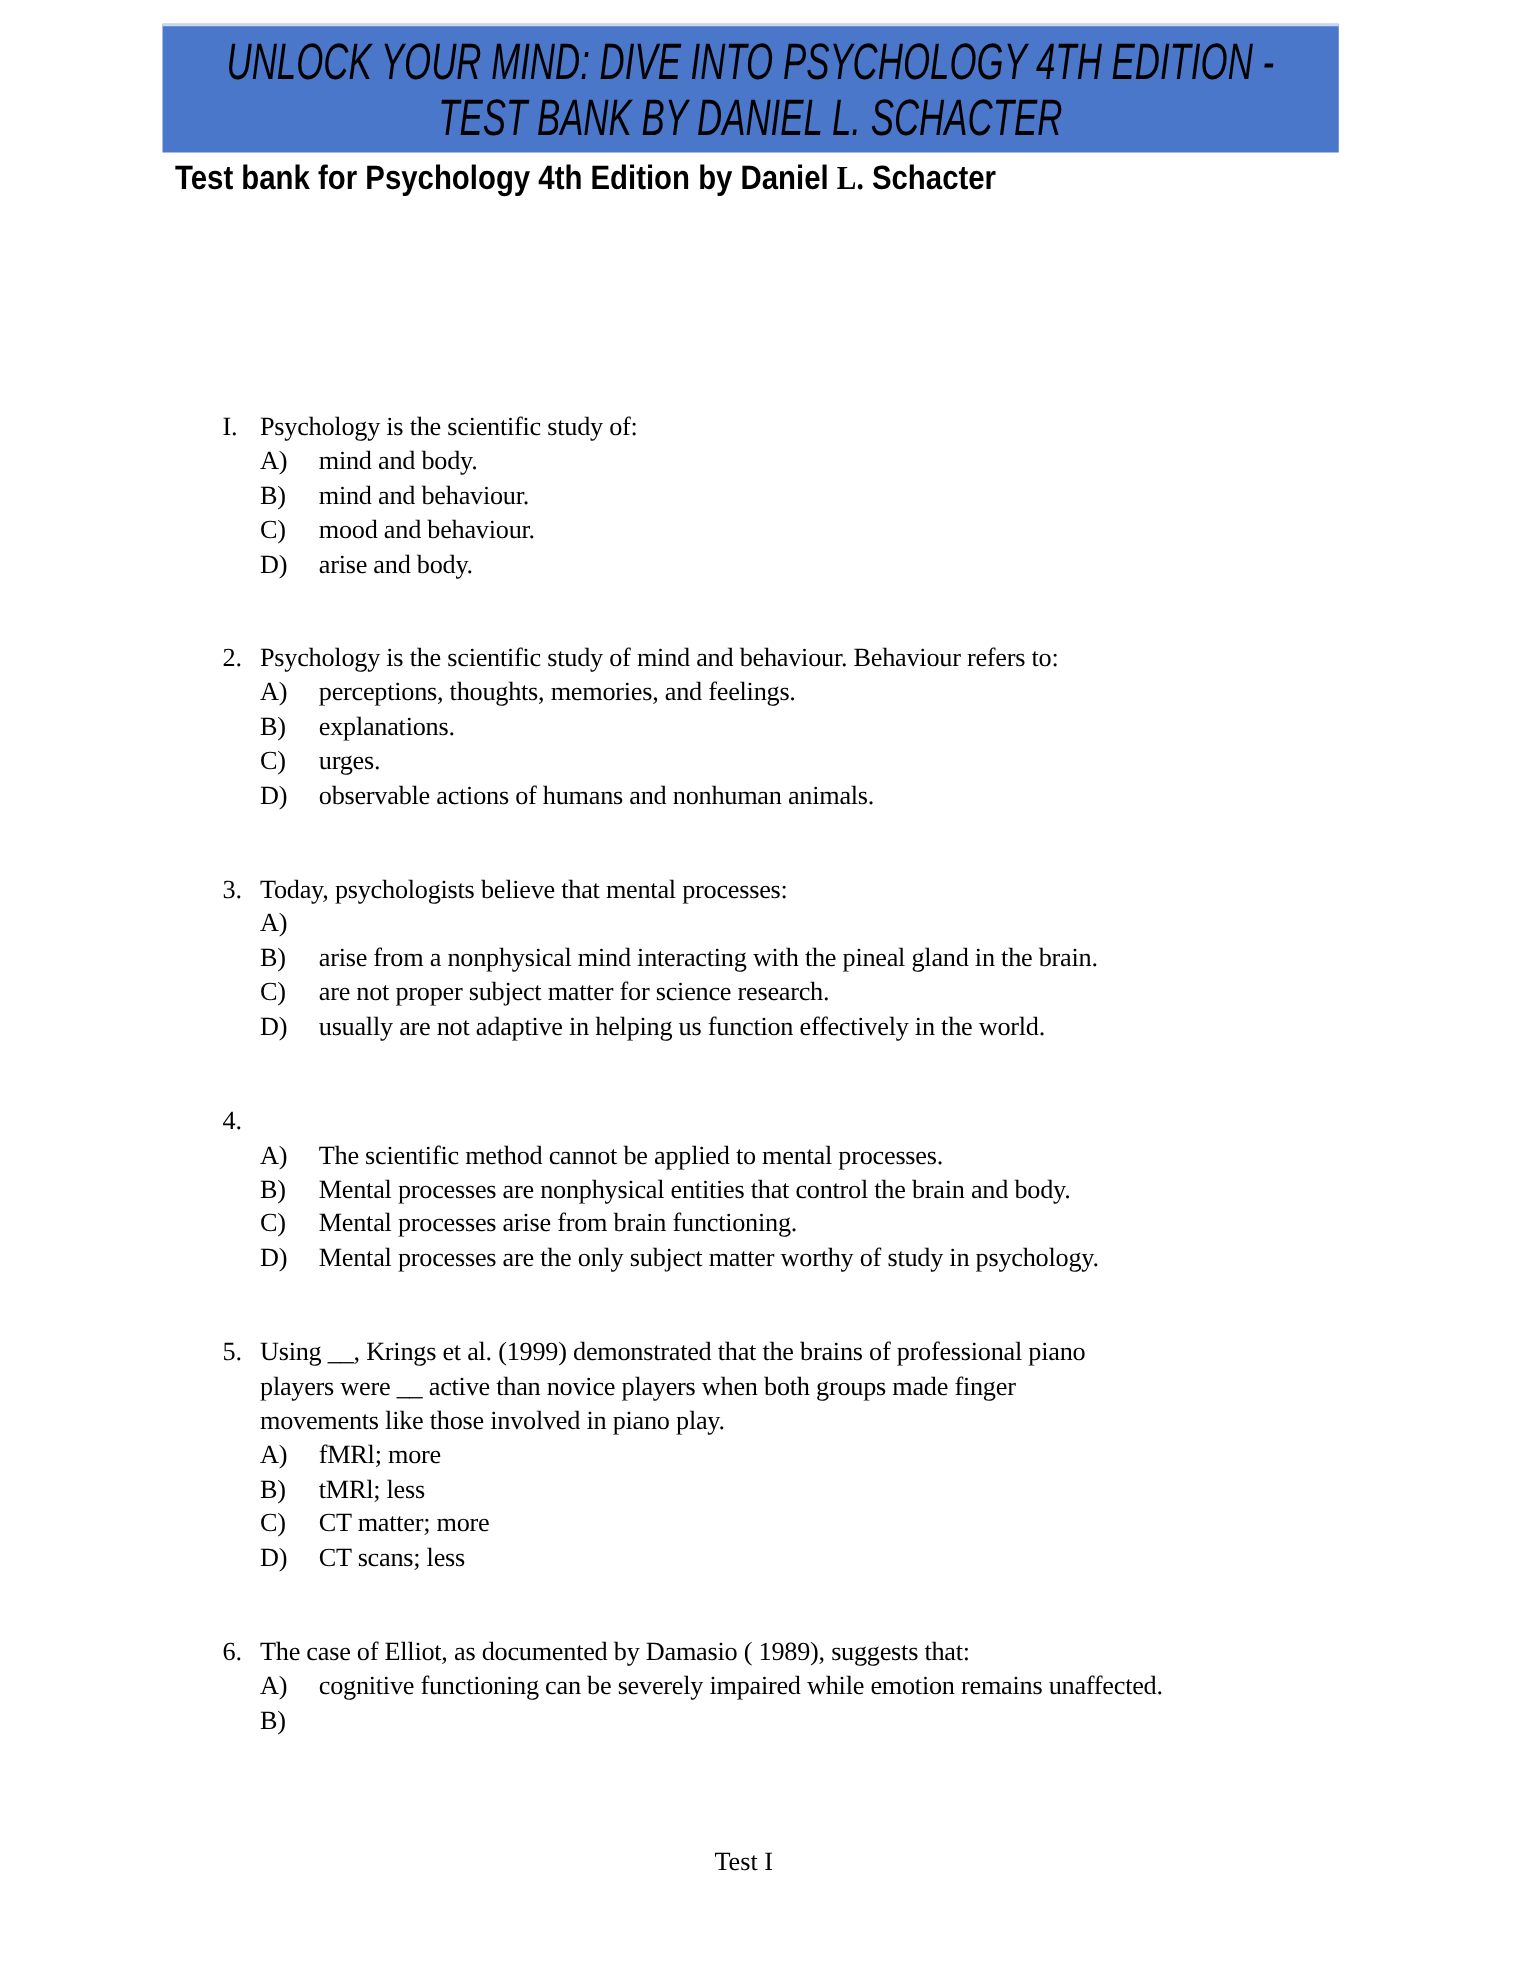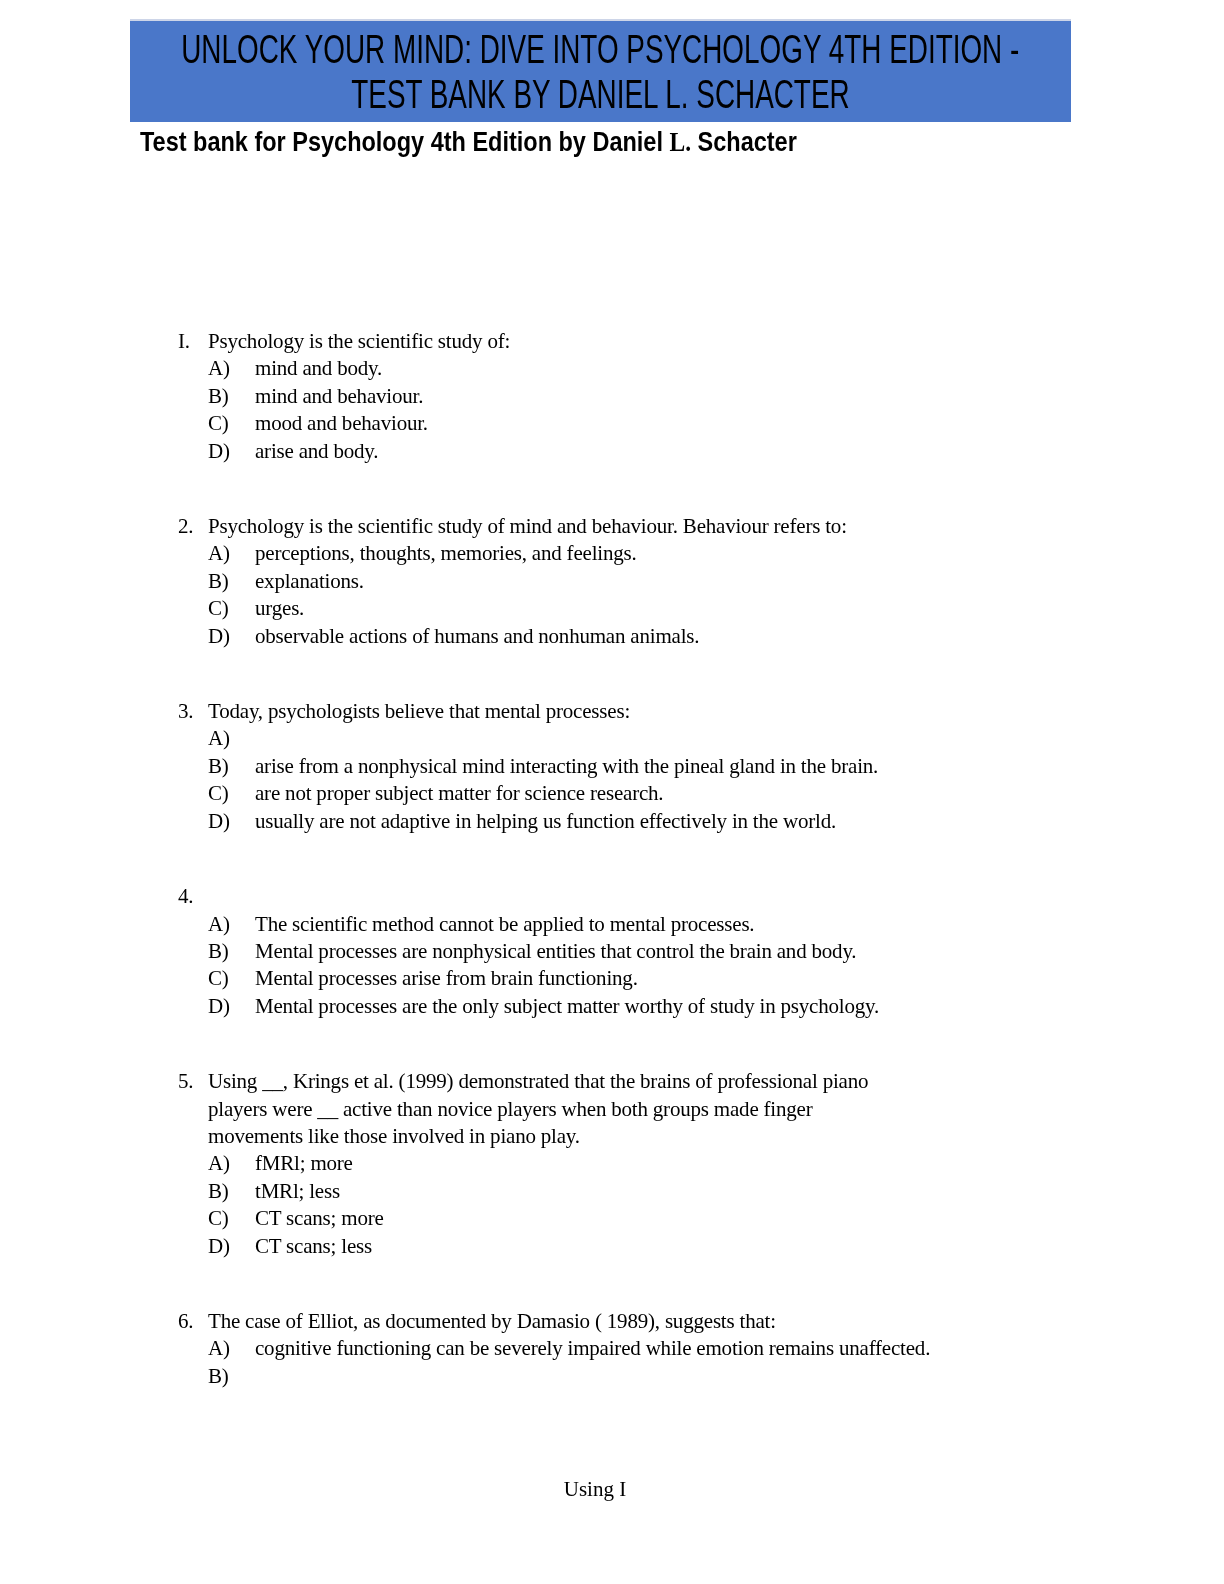--- a/index.html
+++ b/index.html
@@ -70,21 +70,21 @@
     width: 1190px;
     text-align: center;
     font-size: 21px;
   }
 </style>
 </head>
 <body>
 
 <div class="page">
 
-  <div class="banner" style="background-color: rgb(74, 119, 201);">
+  <div class="banner" style="background-color: rgb(74, 119, 201); font-style: italic;">
     <div class="banner-line">UNLOCK YOUR MIND: DIVE INTO PSYCHOLOGY 4TH EDITION -</div>
     <div class="banner-line">TEST BANK BY DANIEL L. SCHACTER</div>
   </div>
 
   <div class="subtitle">
     <span>Test bank for Psychology 4th Edition by Daniel </span><span class="serif-l">L.</span><span> Schacter</span>
   </div>
 
   <div class="questions">
 
@@ -188,21 +188,21 @@
       <div class="option">
         <span class="opt-letter">A)</span>
         <span class="opt-text">fMRl; more</span>
       </div>
       <div class="option">
         <span class="opt-letter">B)</span>
         <span class="opt-text">tMRl; less</span>
       </div>
       <div class="option">
         <span class="opt-letter">C)</span>
-        <span class="opt-text">CT scans; more</span>
+        <span class="opt-text">CT matter; more</span>
       </div>
       <div class="option">
         <span class="opt-letter">D)</span>
         <span class="opt-text">CT scans; less</span>
       </div>
     </div>
 
     <div class="question">
       <div class="q-head">
         <span class="q-num">6.</span>
@@ -213,16 +213,16 @@
         <span class="opt-text">cognitive functioning can be severely impaired while emotion remains unaffected.</span>
       </div>
       <div class="option">
         <span class="opt-letter">B)</span>
       </div>
     </div>
 
   </div>
 
   <div class="footer">
-    <span>Using I</span>
+    <span>Test I</span>
   </div>
 
 </div>
 
 </body></html>

